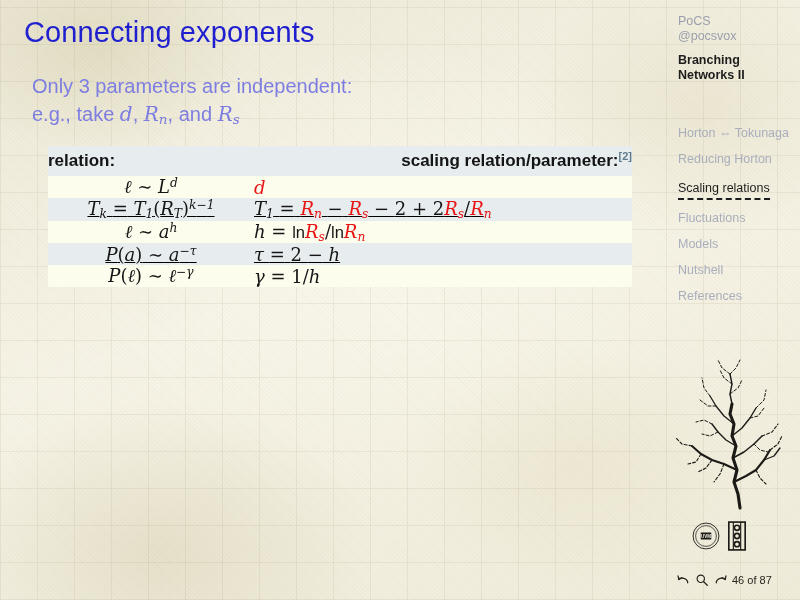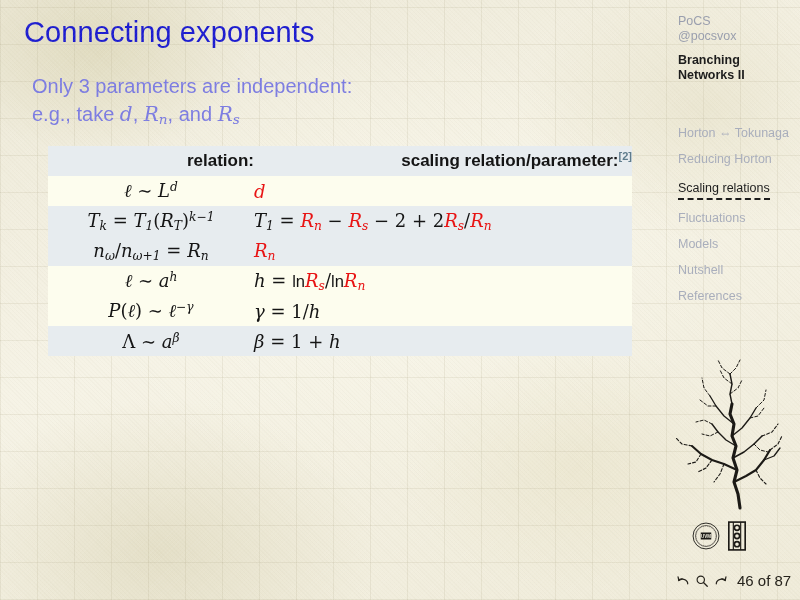--- a/index.html
+++ b/index.html
@@ -53,33 +53,33 @@
   .sub   { font-size:.68em; vertical-align:-.22em; font-style:italic; }
   .sup   { font-size:.68em; vertical-align:.46em; font-style:italic; }
 
   
   #table {
     position:absolute; left:48px; top:146px;
     width:584px;
     border-collapse:collapse;
     z-index:2;
   }
-  #table tr { height:30px; }
-  #table tr.odd  { background:#e7ecef; }
+  #table tr { height:22px; }
+  #table tr.odd  { background:#e7ecef;text-decoration:underline; }
   #table tr.even { background:#fdfdee; }
   #table td { padding:0; vertical-align:middle; }
   td.c1 { width:206px; text-align:center; padding-right:8px; }
   td.c2 { width:378px; text-align:left;   padding-left:4px; }
 
   #table tr.head { height:30px; background:#e7ecef; }
   #table tr.head td {
     font-family:"Liberation Sans", sans-serif;
     font-weight:bold; font-size:17px; color:#141414;
   }
-  #table tr.head td.c1 { text-align:right; }
+  #table tr.head td.c1 { text-align:left; }
   #table tr.head td.c2 { text-align:right; padding-left:4px; }
   .cite { font-size:11px; color:#5f7c8c; vertical-align:.55em; font-weight:bold;
           font-family:"Liberation Sans", sans-serif; }
 
   .eq {
     font-family:"DejaVu Serif", serif;
     font-style:italic;
     font-size:18px;
     color:#151515;
     white-space:nowrap;
@@ -120,21 +120,21 @@
            display:flex; align-items:center; gap:8px; }
   #uvm-seal { width:28px; height:28px; }
   #oso-logo { width:18px; height:30px; }
 
   #footer-nav {
     position:absolute; left:676px; top:572px; z-index:3;
     display:flex; align-items:center; gap:4px;
     font-size:13px; color:#26231c;
   }
   #footer-nav svg { display:block; }
-  #pagenum { margin-left:5px; font-size:15px; color:#26231c;
+  #pagenum { font-size:11px; color:#26231c;
              font-family:"Liberation Sans", sans-serif; }
 </style>
 </head>
 <body>
 
 <div id="slide">
 
   <div id="title">Connecting exponents</div>
 
   <div id="subtitle">
@@ -153,44 +153,40 @@
       <td class="c1"><span class="eq">ℓ <span class="op">∼</span> L<span class="sup">d</span></span></td>
       <td class="c2"><span class="eq red">d</span></td>
     </tr>
 
     <tr class="odd">
       <td class="c1"><span class="eq">T<span class="sub">k</span> <span class="op">=</span> T<span class="sub">1</span><span class="op">(</span>R<span class="sub">T</span><span class="op">)</span><span class="sup">k<span class="op">−</span>1</span></span></td>
       <td class="c2"><span class="eq">T<span class="sub">1</span> <span class="op">=</span> <span class="red">R<span class="sub">n</span></span> <span class="op">−</span> <span class="red">R<span class="sub">s</span></span> <span class="op">−</span> <span class="num">2</span> <span class="op">+</span> <span class="num">2</span><span class="red">R<span class="sub">s</span></span><span class="op">/</span><span class="red">R<span class="sub">n</span></span></span></td>
     </tr>
 
 
-    <tr class="odd">
-      <td class="c1"><span class="eq">n<span class="sub">ω</span><span class="op">/</span>n<span class="sub">ω+1</span> <span class="op">=</span> R<span class="sub">n</span></span></td>
-      <td class="c2"><span class="eq red">R<span class="sub">n</span></span></td>
-    </tr>
 
 
 
     <tr class="even">
       <td class="c1"><span class="eq">ℓ <span class="op">∼</span> a<span class="sup">h</span></span></td>
       <td class="c2"><span class="eq">h <span class="op">=</span> <span class="rm">ln</span><span class="red">R<span class="sub">s</span></span><span class="op">/</span><span class="rm">ln</span><span class="red">R<span class="sub">n</span></span></span></td>
     </tr>
 
 
 
+    <tr class="odd">
+      <td class="c1"><span class="eq">P<span class="op">(</span>a<span class="op">)</span> <span class="op">∼</span> a<span class="sup"><span class="op">−</span>τ</span></span></td>
+      <td class="c2"><span class="eq">τ <span class="op">=</span> <span class="num">2</span> <span class="op">−</span> h</span></td>
+    </tr>
 
     <tr class="even">
       <td class="c1"><span class="eq">P<span class="op">(</span>ℓ<span class="op">)</span> <span class="op">∼</span> ℓ<span class="sup"><span class="op">−</span>γ</span></span></td>
       <td class="c2"><span class="eq">γ <span class="op">=</span> <span class="num">1</span><span class="op">/</span>h</span></td>
     </tr>
 
-    <tr class="odd">
-      <td class="c1"><span class="eq"><span class="op">Λ</span> <span class="op">∼</span> a<span class="sup">β</span></span></td>
-      <td class="c2"><span class="eq">β <span class="op">=</span> <span class="num">1</span> <span class="op">+</span> h</span></td>
-    </tr>
 
   </tbody>
     </table>
 
   <div id="nav">
     <div class="nav-item two-line">Horton ⇔ Tokunaga</div>
     <div class="nav-item">Reducing Horton</div>
     <div style="margin-bottom:11px">
       <span class="nav-item active" style="margin-bottom:0">Scaling relations</span>
     </div>

